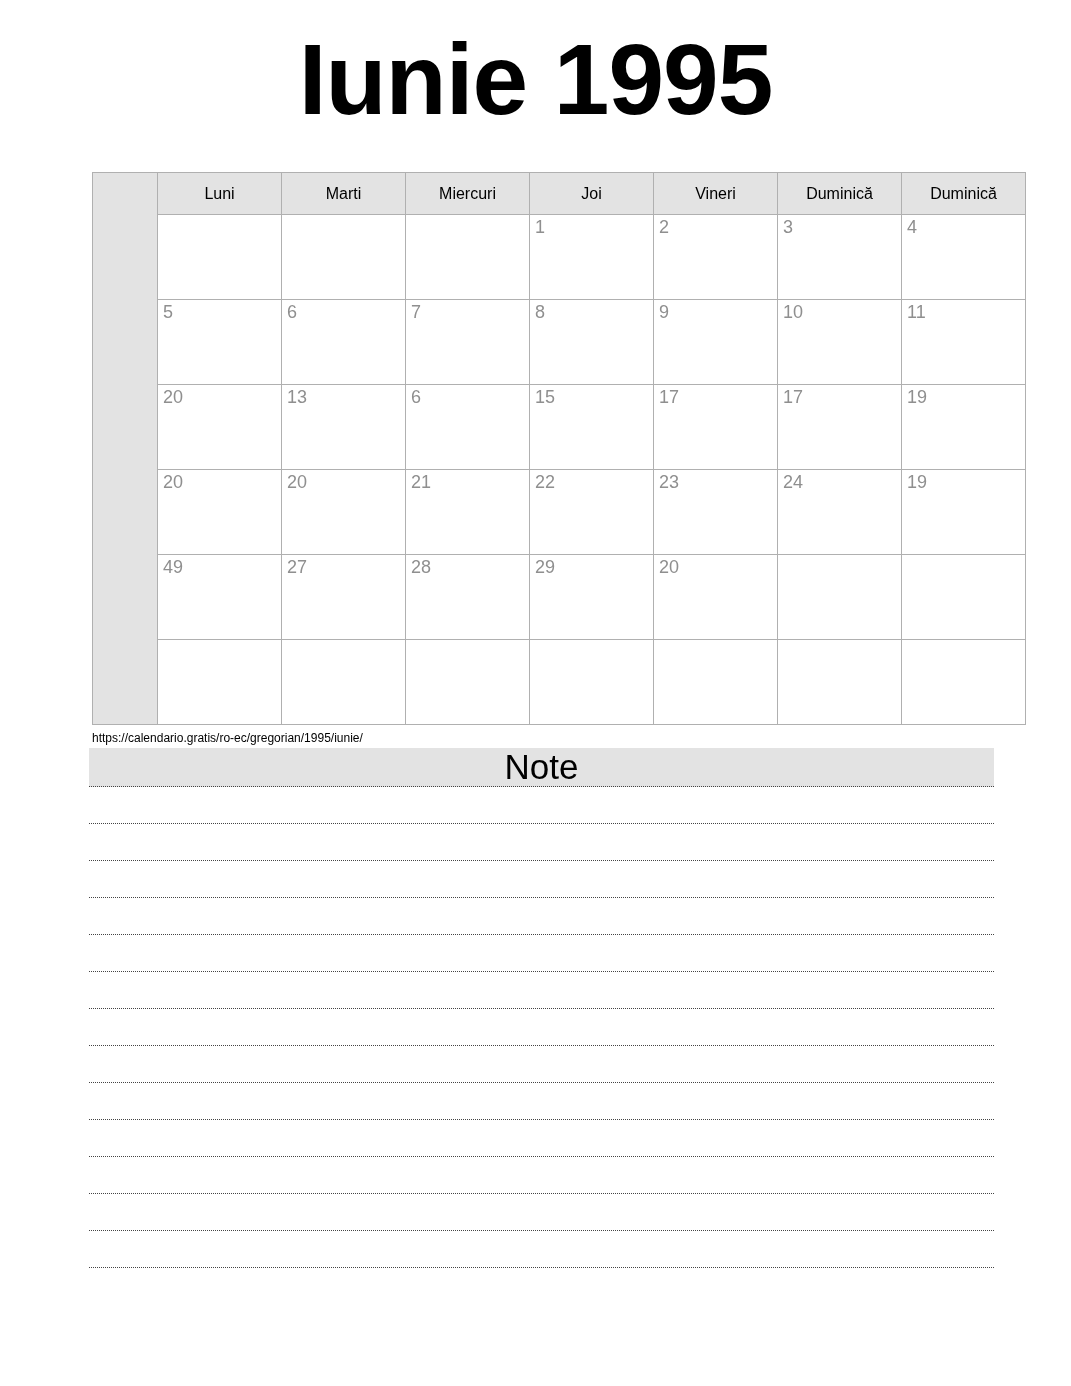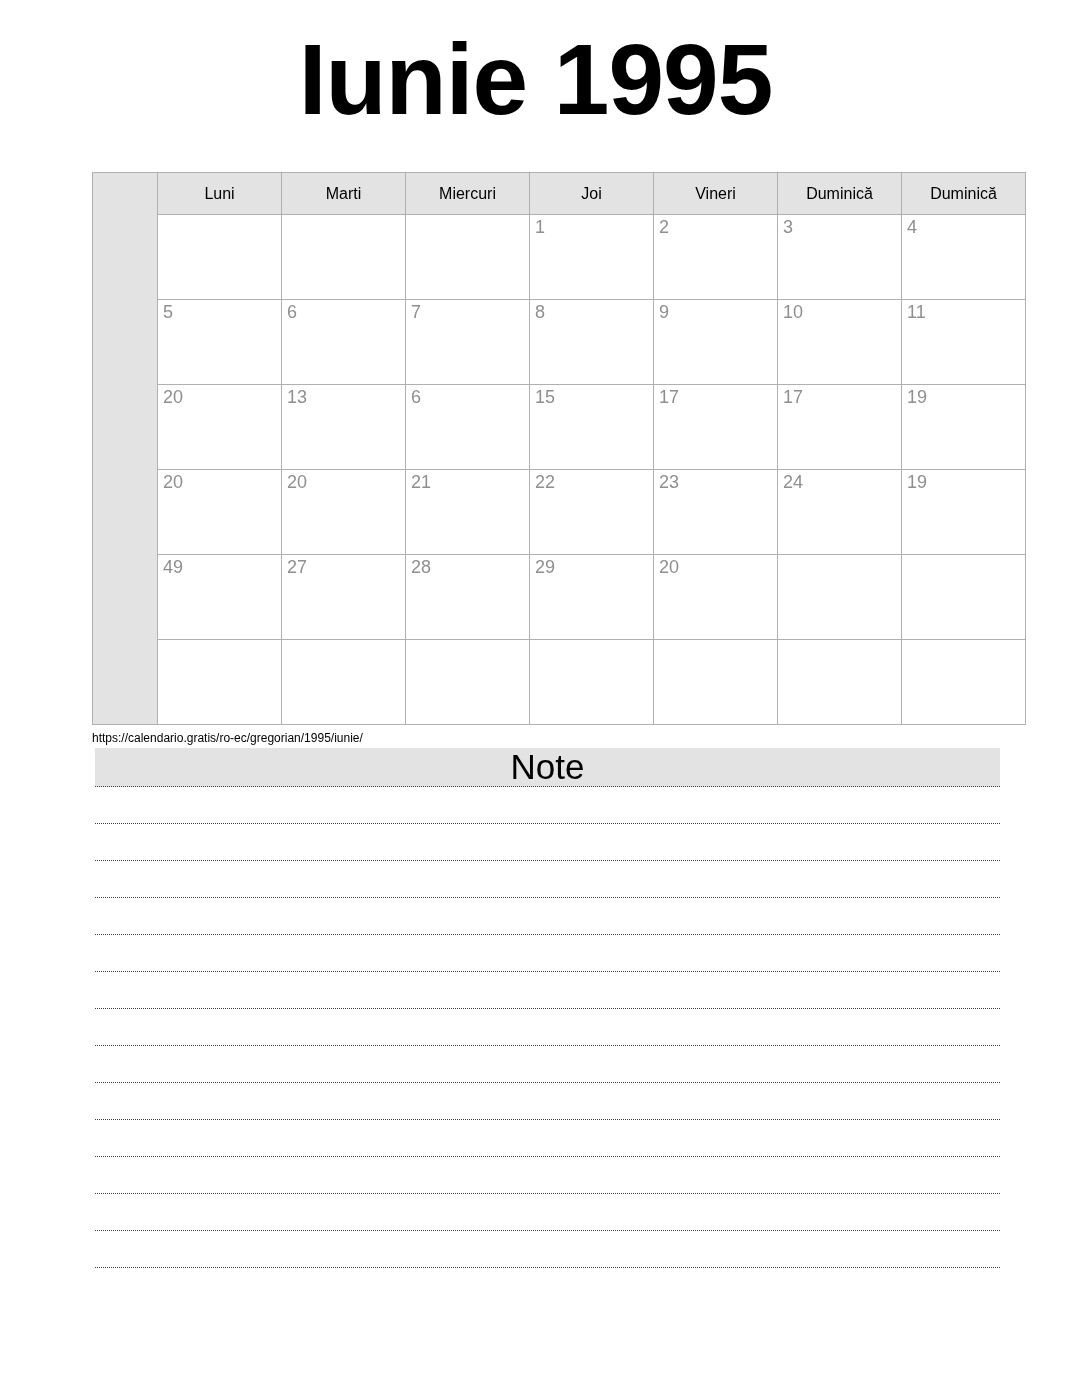--- a/index.html
+++ b/index.html
@@ -59,21 +59,21 @@
     color: #8f8f8f;
     line-height: 1.1;
   }
   .source-url {
     margin: 6px 0 0 92px;
     font-size: 12px;
     color: #000000;
   }
   .notes-section {
     position: absolute;
-    left: 95px;
+    left: 89px;
     top: 748px;
     width: 905px;
   }
   .notes-header {
     height: 38px;
     background: #e3e3e3;
     border-bottom: 1px dotted #444444;
     text-align: center;
   }
   .notes-heading-text {

